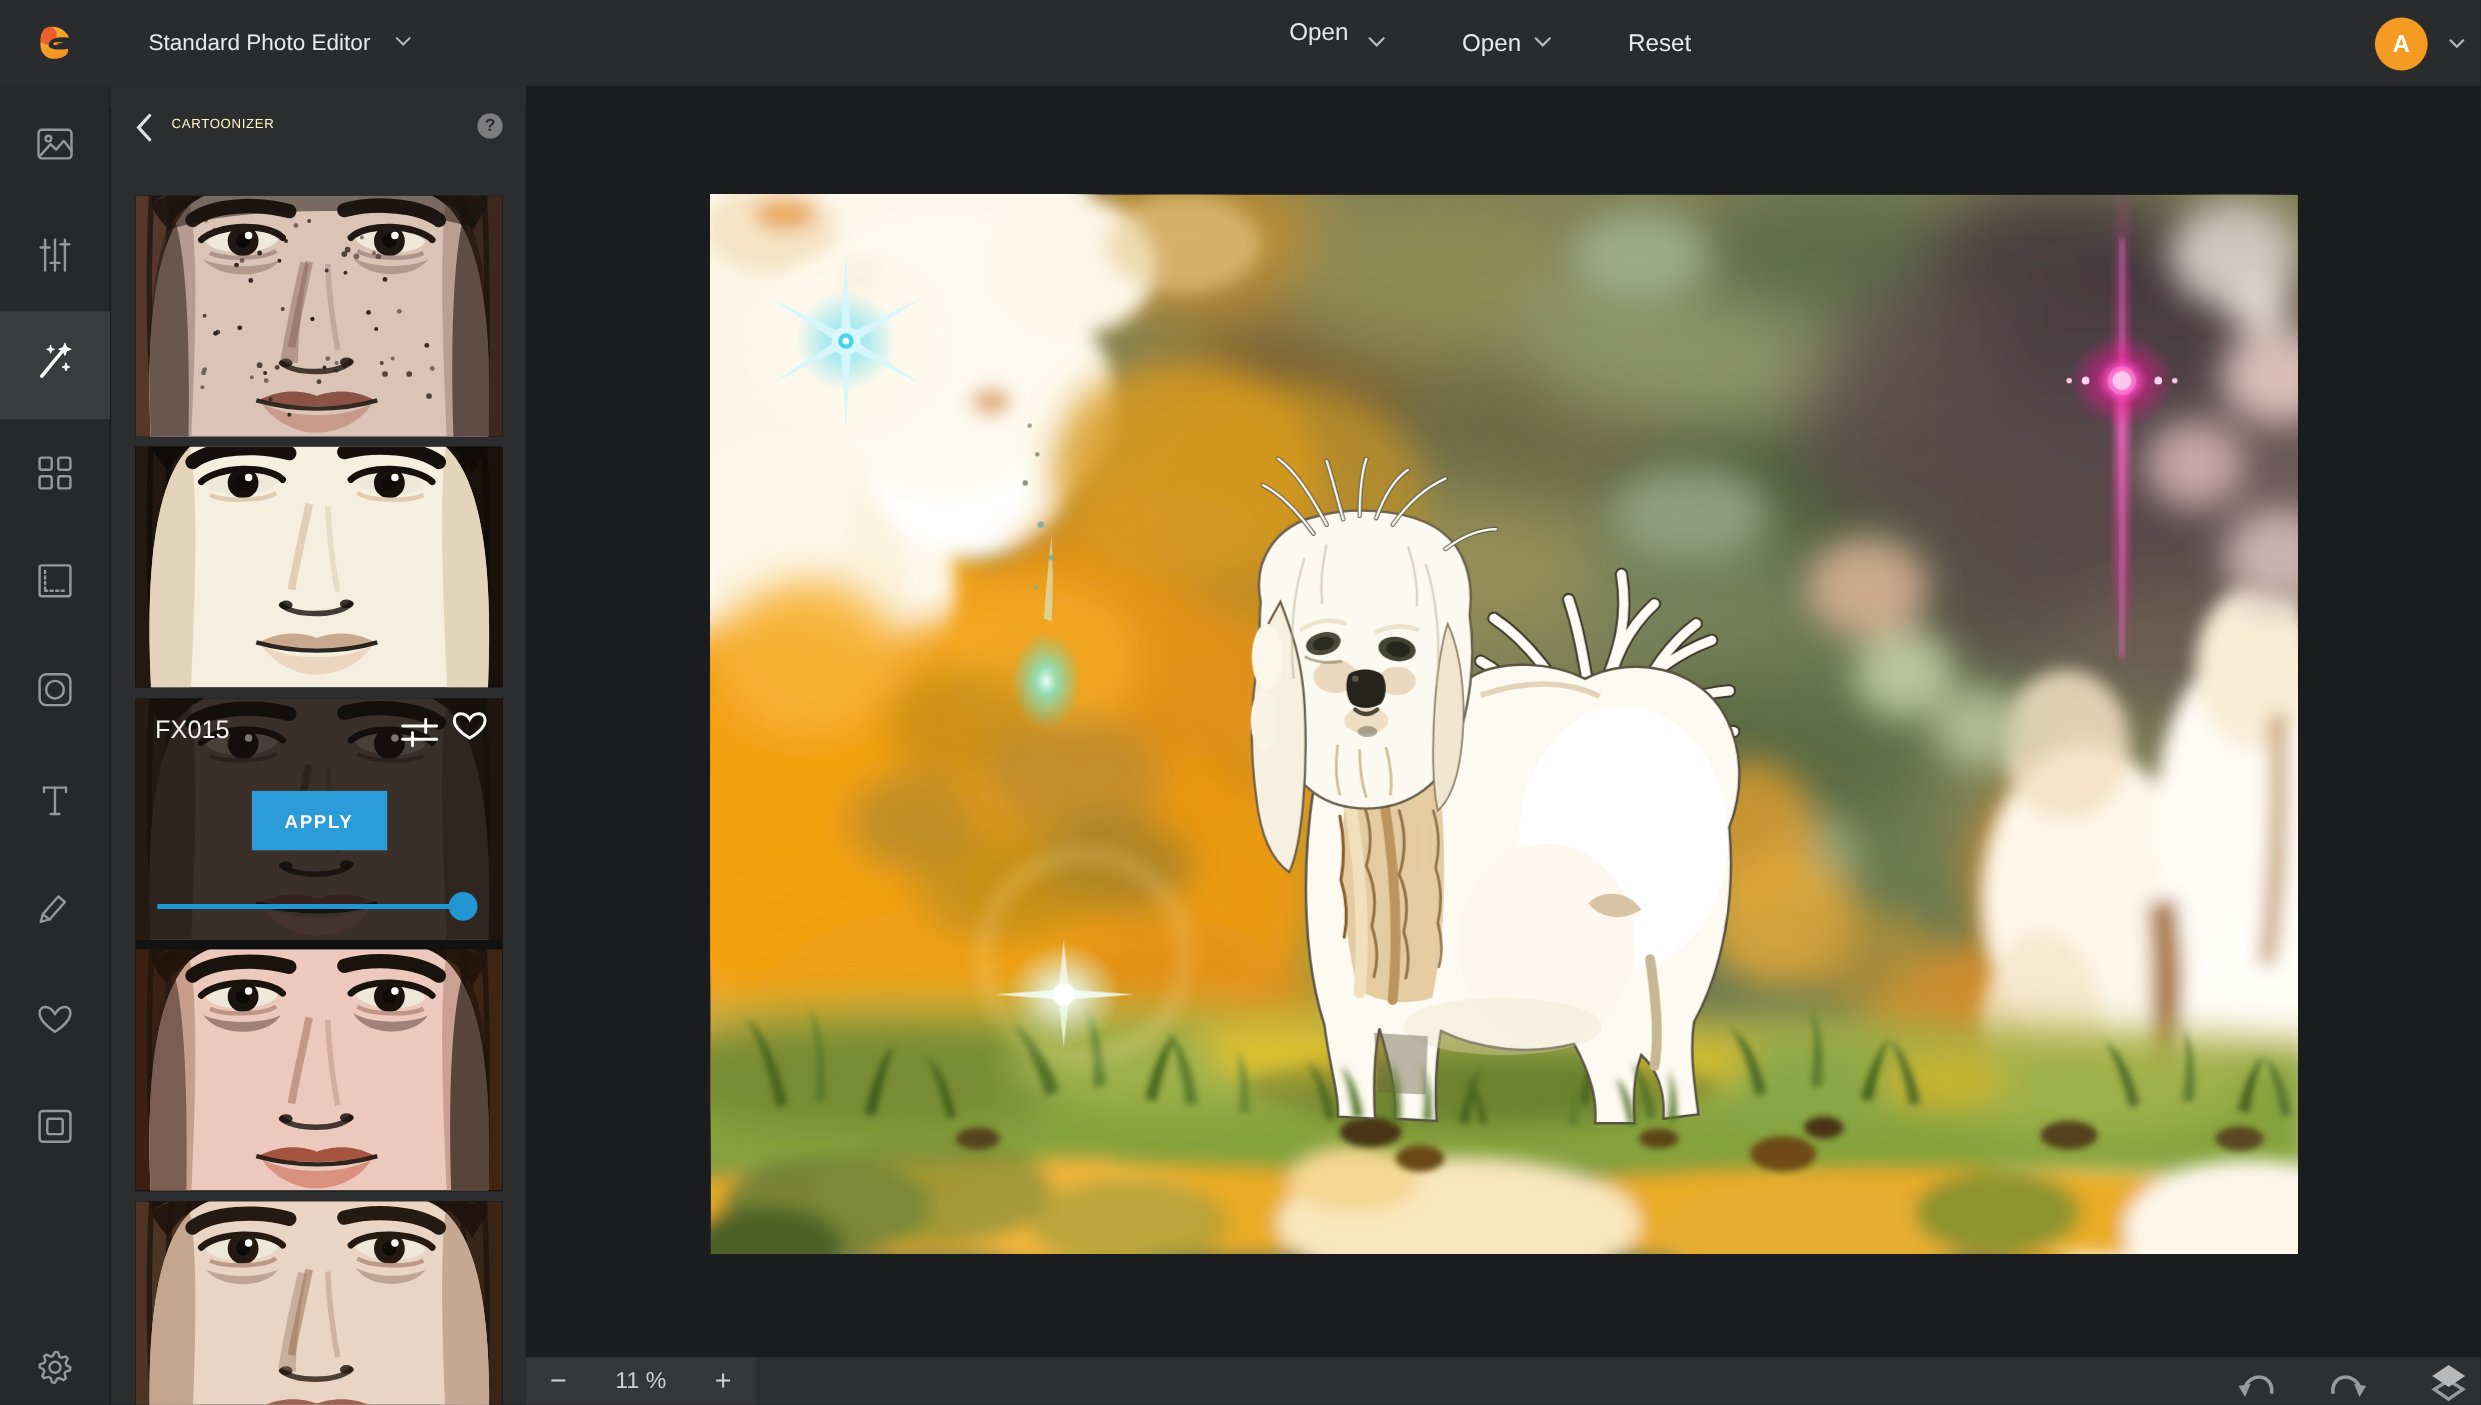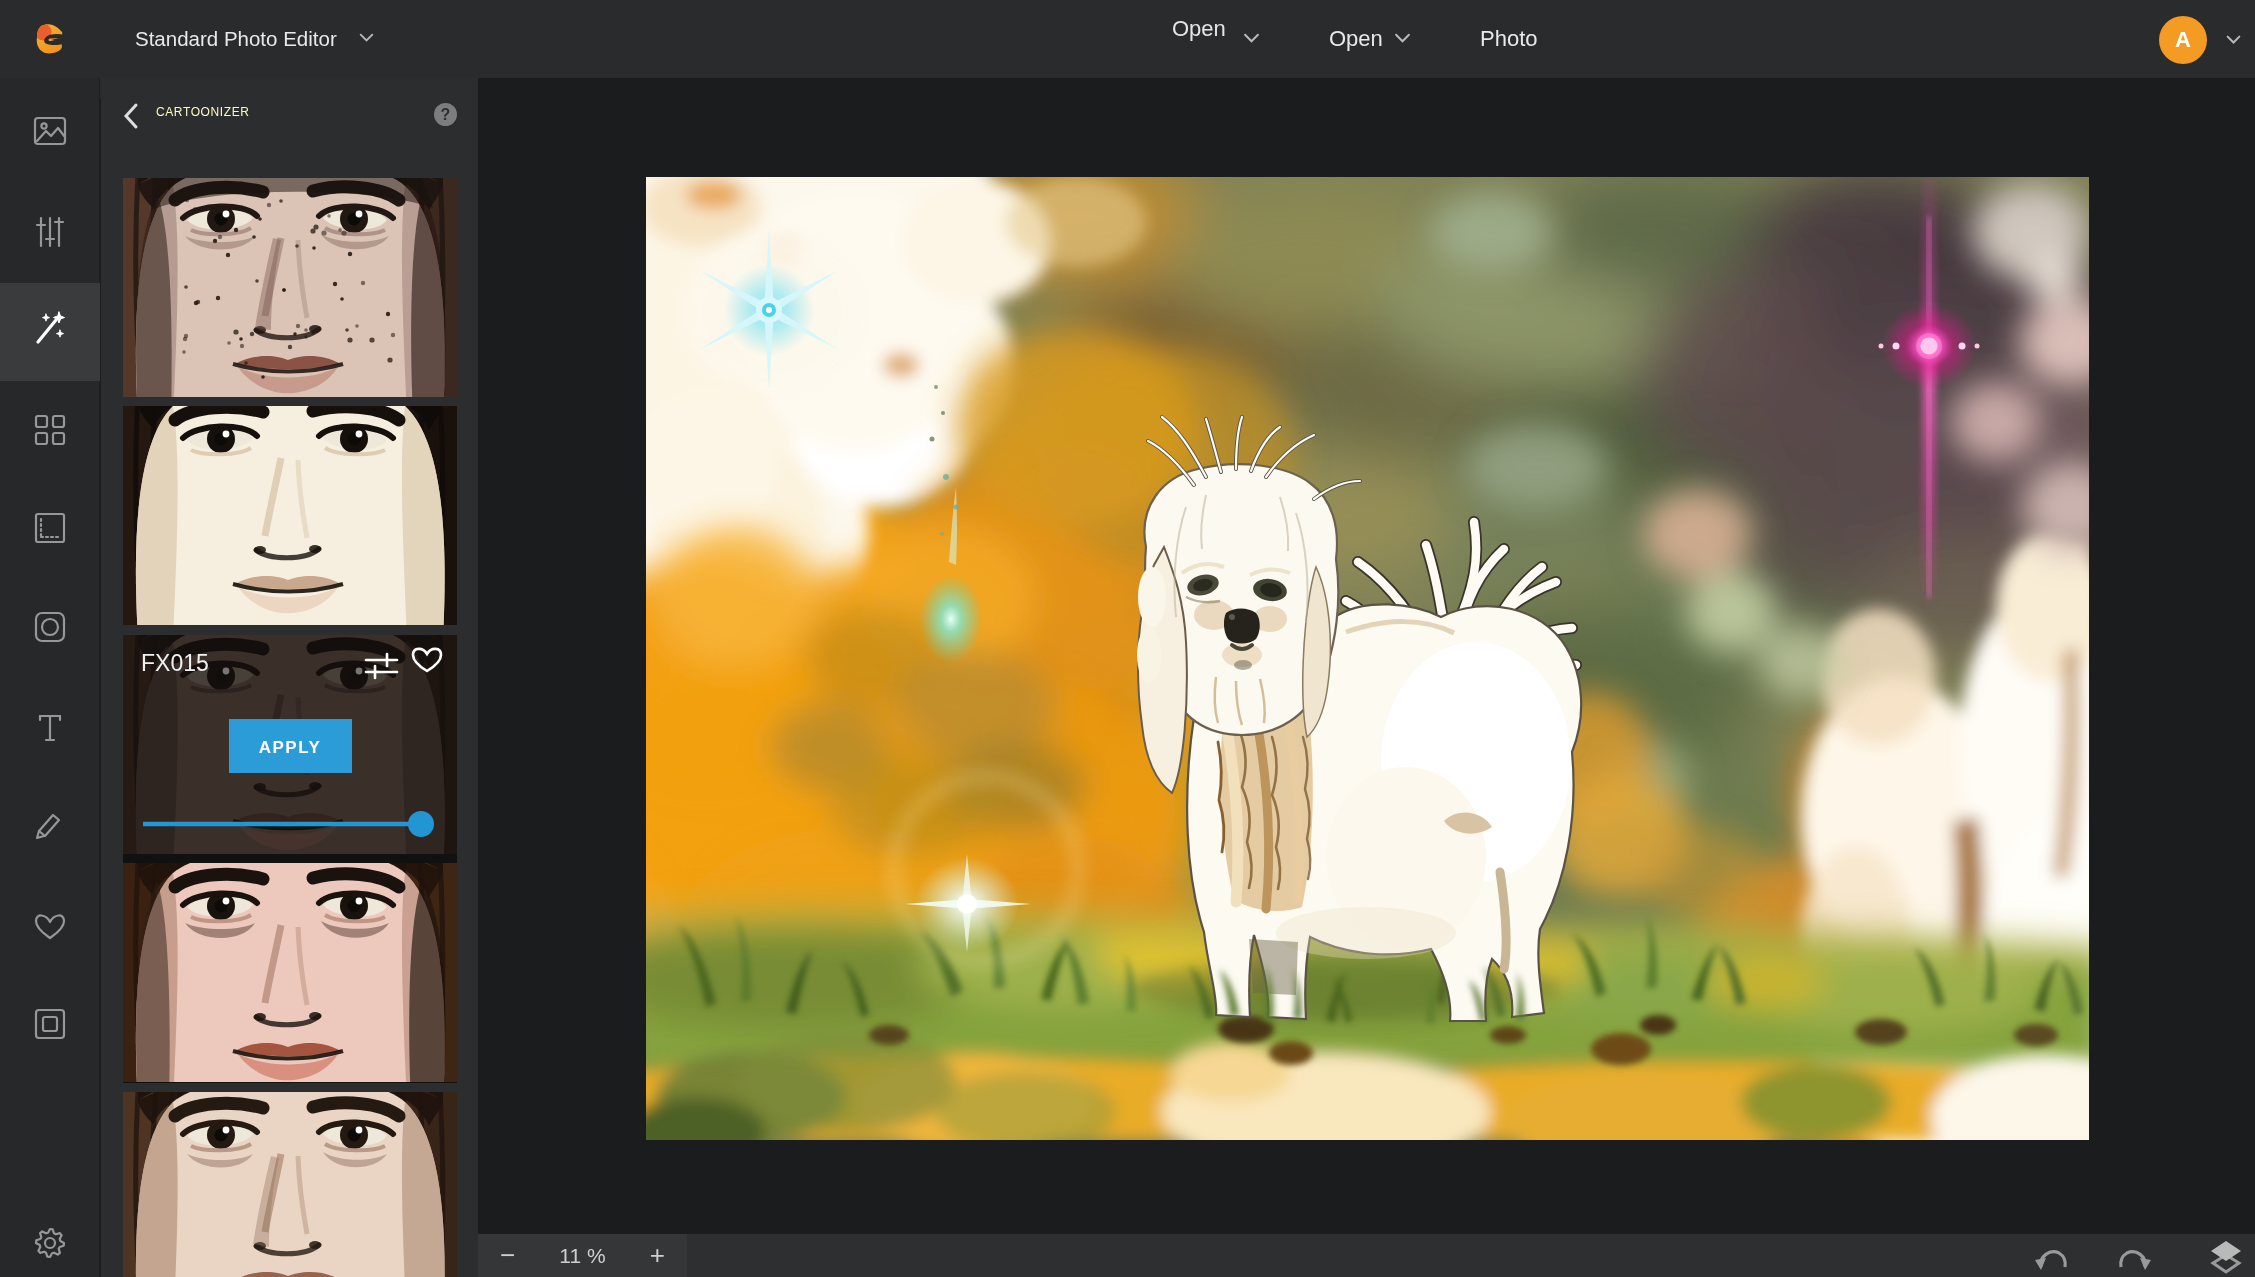--- a/index.html
+++ b/index.html
@@ -39,21 +39,21 @@
       <path d="M2 2 L9 9 L16 2" fill="none" stroke="#b9b9ba" stroke-width="2.2" stroke-linecap="round"></path>
     </svg>
   <div style="position:absolute;left:1172px;top:16px;color:#e5e5e5;font-size:22px;">Open</div>
   <svg style="position:absolute;left:1243px;top:33px" width="17" height="11" viewBox="0 0 18 12">
       <path d="M2 2 L9 9 L16 2" fill="none" stroke="#b9b9ba" stroke-width="2.2" stroke-linecap="round"></path>
     </svg>
   <div style="position:absolute;left:1329px;top:26px;color:#e9e9ea;font-size:22px;">Open</div>
   <svg style="position:absolute;left:1394px;top:33px" width="17" height="11" viewBox="0 0 18 12">
       <path d="M2 2 L9 9 L16 2" fill="none" stroke="#b9b9ba" stroke-width="2.2" stroke-linecap="round"></path>
     </svg>
-  <div style="position:absolute;left:1480px;top:26px;color:#e9e9ea;font-size:22px;">Photo</div>
+  <div style="position:absolute;left:1480px;top:26px;color:#e9e9ea;font-size:22px;">Reset</div>
   <div style="position:absolute;left:2159px;top:16px;width:48px;height:48px;border-radius:50%;background:#f49b23;color:#fff;font-size:22px;font-weight:bold;display:flex;align-items:center;justify-content:center;">A</div>
   <svg style="position:absolute;left:2226px;top:35px" width="15" height="10" viewBox="0 0 18 12">
       <path d="M2 2 L9 9 L16 2" fill="none" stroke="#b9b9ba" stroke-width="2.4" stroke-linecap="round"></path>
     </svg>
 </div>
 
 <div id="rail">
 
   <div style="position:absolute;left:0;top:205px;width:100px;height:98px;background:#3a3b3d;"></div>
   <svg id="railicons" style="position:absolute;left:0;top:0" width="100" height="1199" fill="none" stroke="#97979a" stroke-width="2.2" stroke-linecap="round" stroke-linejoin="round">

